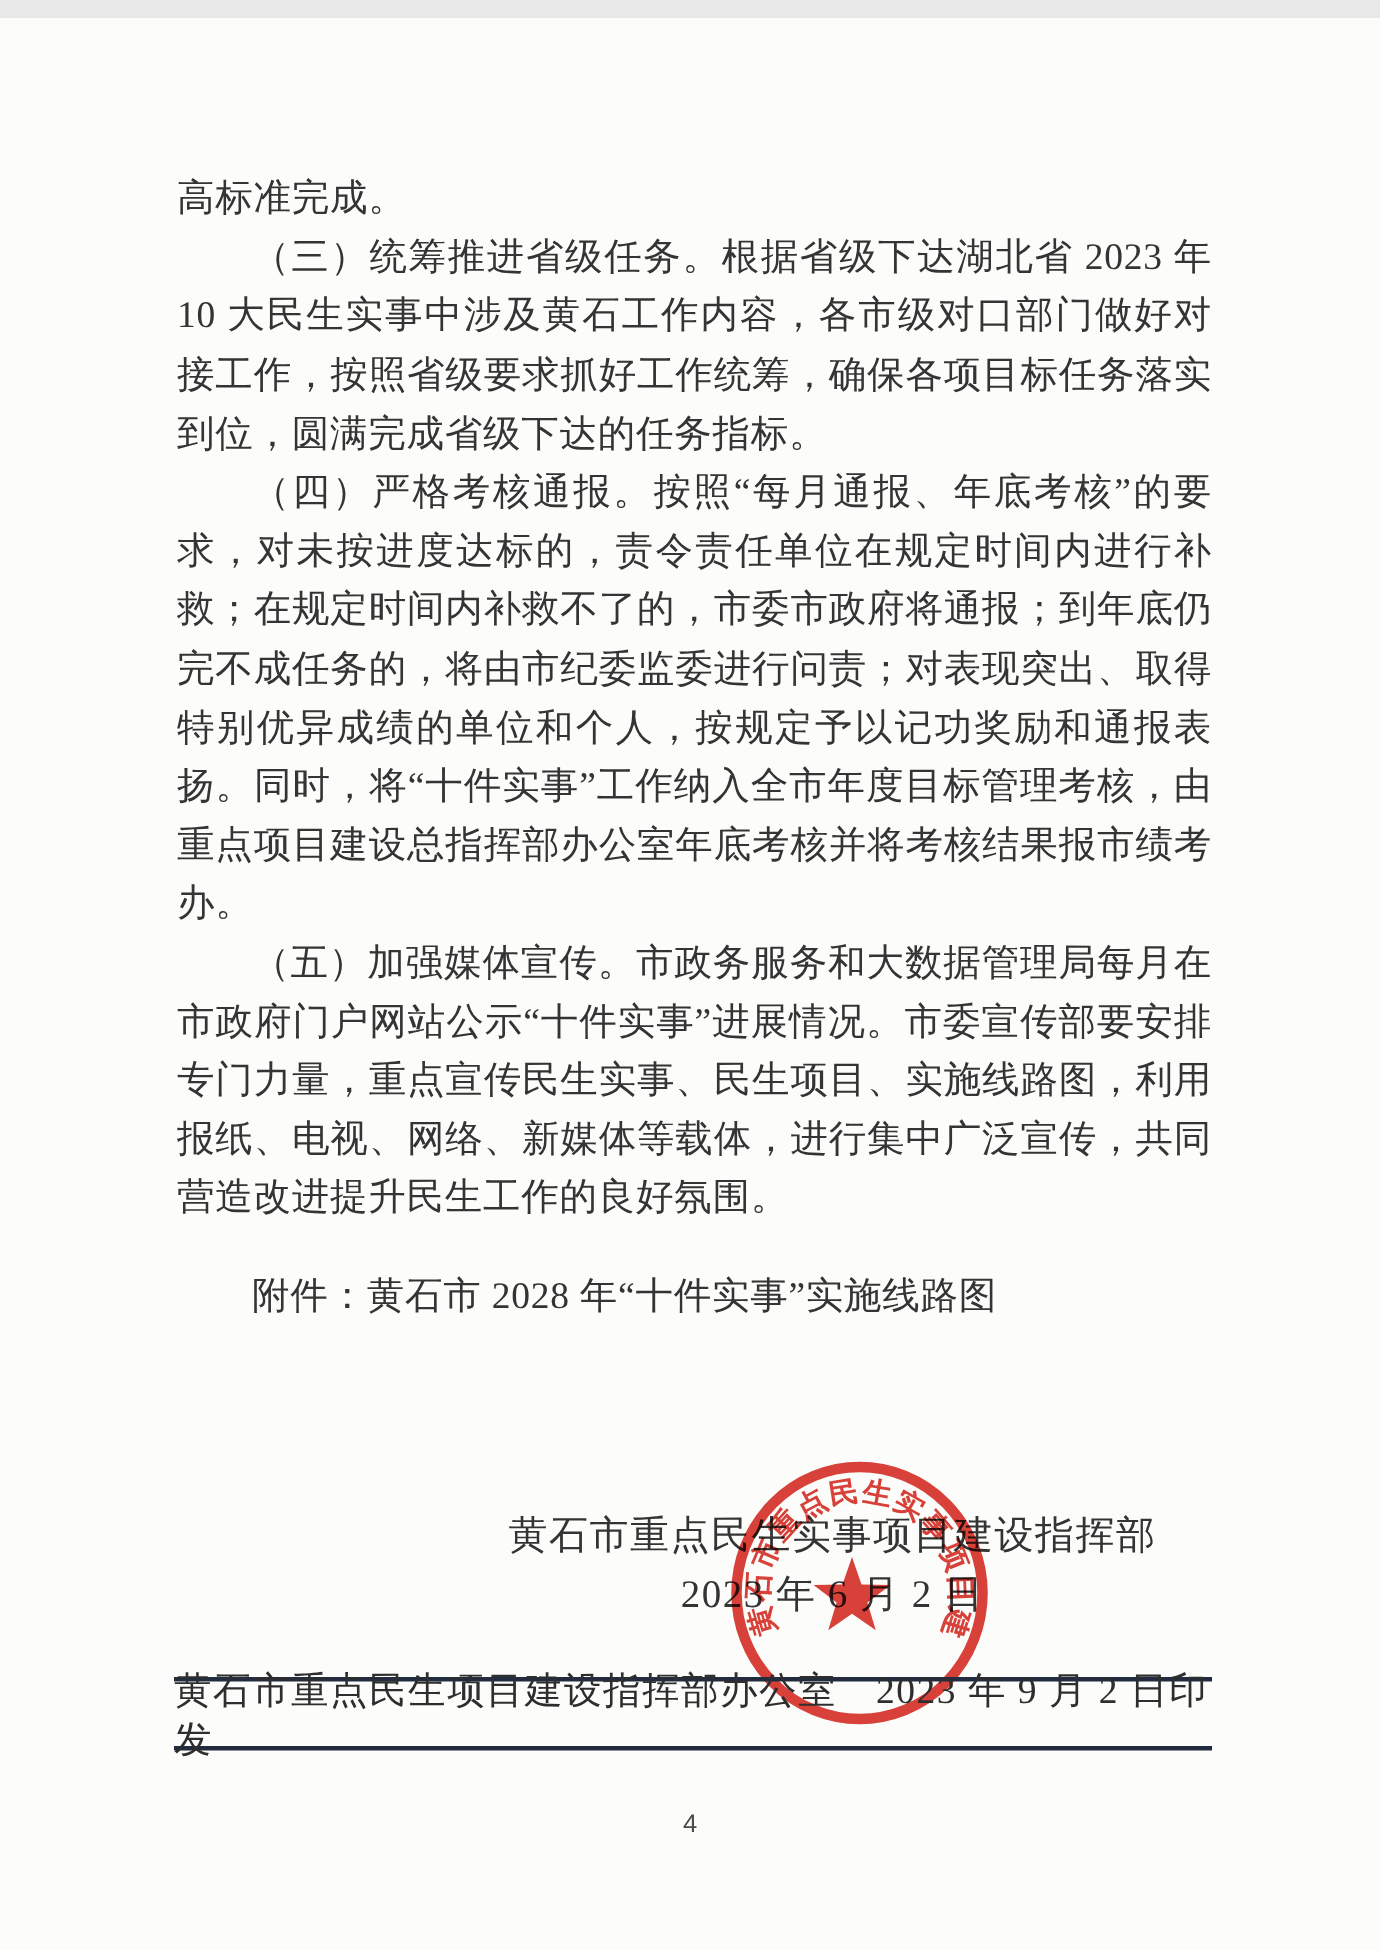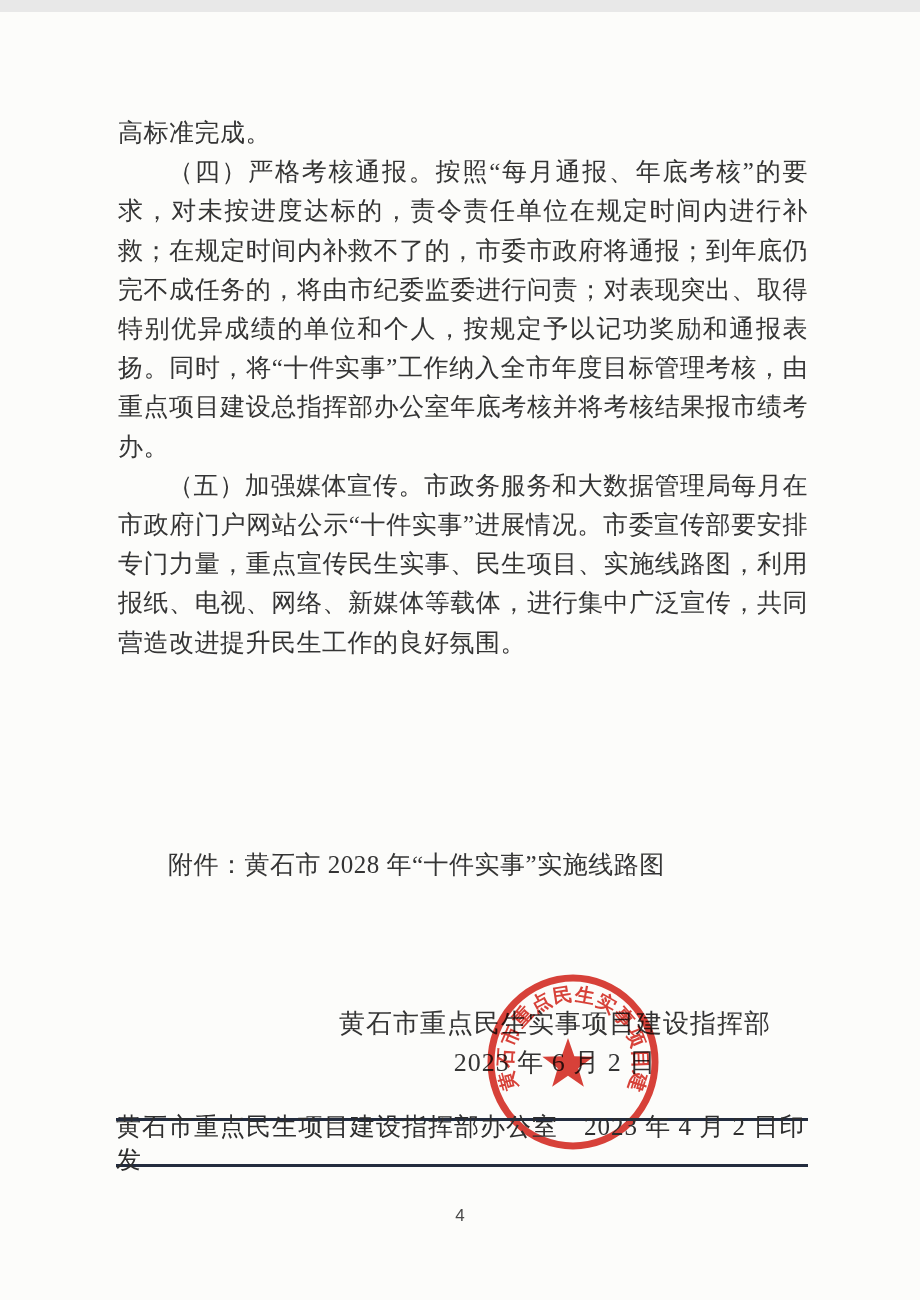--- a/index.html
+++ b/index.html
@@ -88,20 +88,21 @@
     font-family: "Liberation Sans", "DejaVu Sans", sans-serif;
   }
 </style>
 </head>
 <body>
 
 <div class="page">
 
   <div class="body-text">
     <p class="para">高标准完成。</p>
+    <p class="para indent">（三）统筹推进省级任务。根据省级下达湖北省 2023 年 10 大民生实事中涉及黄石工作内容，各市级对口部门做好对接工作，按照省级要求抓好工作统筹，确保各项目标任务落实到位，圆满完成省级下达的任务指标。</p>
     <p class="para indent">（四）严格考核通报。按照“每月通报、年底考核”的要求，对未按进度达标的，责令责任单位在规定时间内进行补救；在规定时间内补救不了的，市委市政府将通报；到年底仍完不成任务的，将由市纪委监委进行问责；对表现突出、取得特别优异成绩的单位和个人，按规定予以记功奖励和通报表扬。同时，将“十件实事”工作纳入全市年度目标管理考核，由重点项目建设总指挥部办公室年底考核并将考核结果报市绩考办。</p>
     <p class="para indent">（五）加强媒体宣传。市政务服务和大数据管理局每月在市政府门户网站公示“十件实事”进展情况。市委宣传部要安排专门力量，重点宣传民生实事、民生项目、实施线路图，利用报纸、电视、网络、新媒体等载体，进行集中广泛宣传，共同营造改进提升民生工作的良好氛围。</p>
   </div>
 
   <div class="attachment">附件：黄石市 2028 年“十件实事”实施线路图</div>
 
   <div class="signature">
     <div>黄石市重点民生实事项目建设指挥部</div>
     <div>2023 年 6 月 2 日</div>
   </div>
@@ -109,18 +110,18 @@
   <svg class="seal" viewBox="0 0 190 186" xmlns="http://www.w3.org/2000/svg">
     <ellipse cx="95" cy="93" rx="82" ry="84" fill="none" stroke="#d5281e" stroke-width="7"></ellipse>
     <path id="sealTextArc" d="M 39.72 118.78 A 61 61 0 1 1 150.28 118.78" fill="none"></path>
     <text fill="#d5281e">
       <textPath href="#sealTextArc" startOffset="0" textLength="328" lengthAdjust="spacing">黄石市重点民生实事项目建设指挥部</textPath>
     </text>
     <path fill="#d5281e" d="M 90 69 L 83.65 87.26 L 64.32 87.66 L 79.73 99.34 L 74.13 117.84 L 90 106.8 L 105.87 117.84 L 100.27 99.34 L 115.68 87.66 L 96.35 87.26 Z"></path>
   </svg>
 
   <div class="footer-box">
-    <span>黄石市重点民生项目建设指挥部办公室　2023 年 4 月 2 日印发</span>
+    <span>黄石市重点民生项目建设指挥部办公室　2023 年 9 月 2 日印发</span>
   </div>
 
   <div class="page-number">4</div>
 
 </div>
 
 </body></html>

